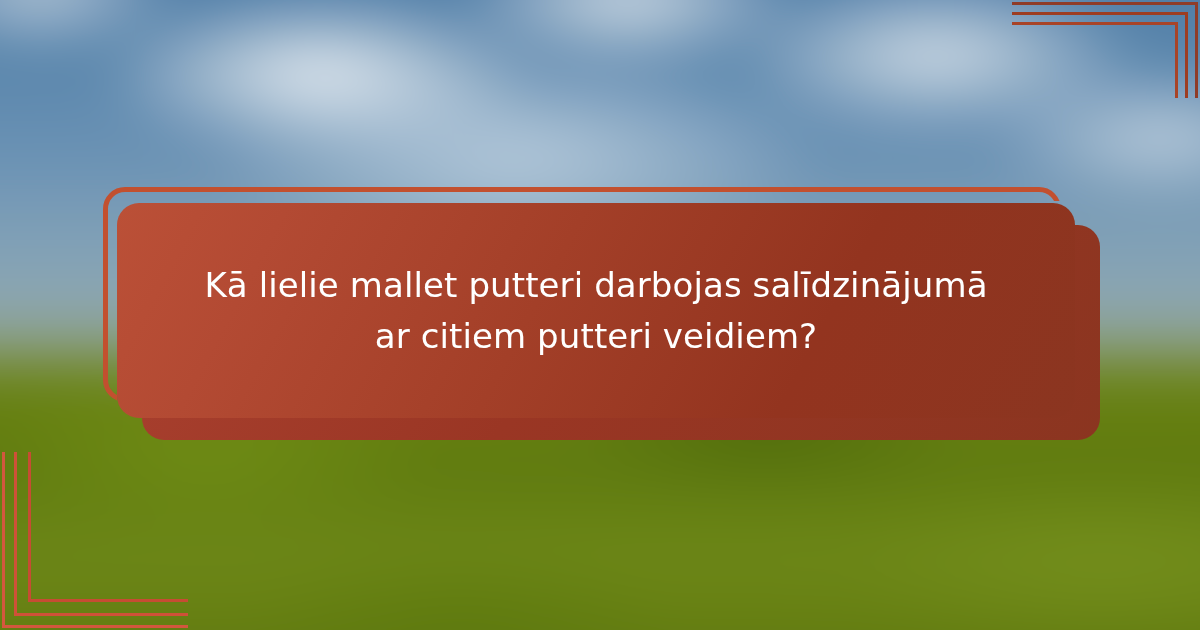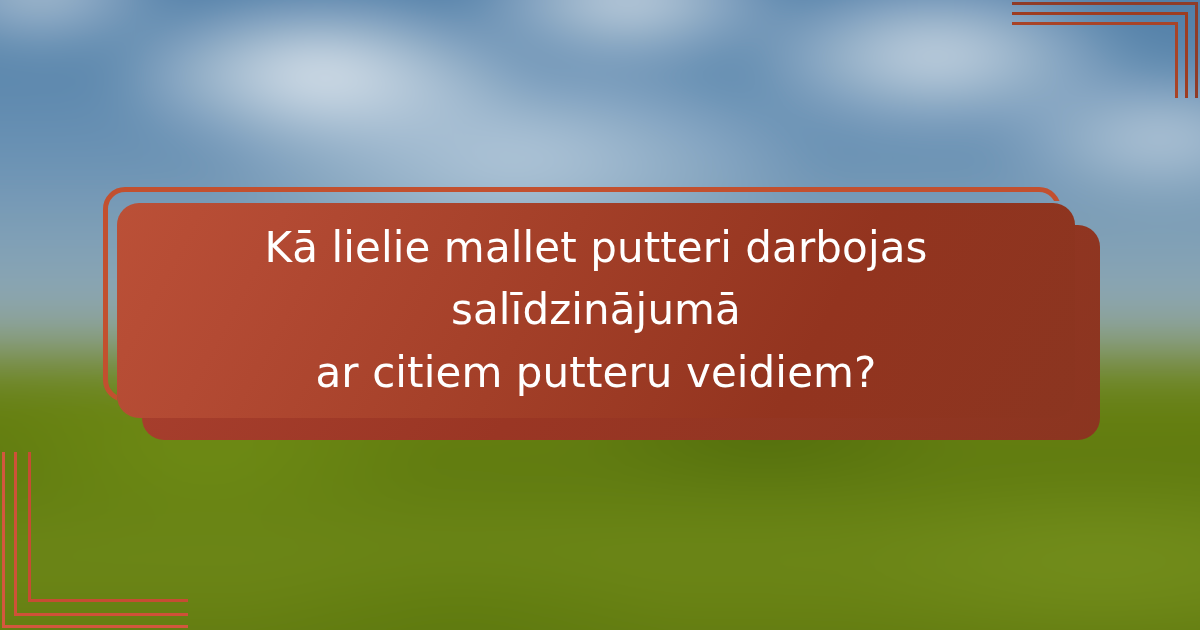--- a/index.html
+++ b/index.html
@@ -104,21 +104,21 @@
     background:linear-gradient(118deg, #bb5037 0%, #b34a33 16%, #a33f28 44%, #93341f 72%, #8b3520 100%);
     display:flex;
     align-items:center;
     justify-content:center;
     padding:0 52px;
   }
 
   .headline {
     color:#ffffff;
     font-family:"DejaVu Sans", sans-serif;
-    font-size:42px;
+    font-size:34px;
     font-weight:400;
     line-height:1.48;
     text-align:center;
     letter-spacing:.1px;
     max-width:800px;
     text-rendering:optimizeLegibility;
   }
 </style>
 </head>
 <body>
@@ -144,18 +144,18 @@
   </div>
 
   <div class="card-wrap">
     <div class="card-outline"></div>
     <div class="card-shadow"></div>
 
     <div class="card-main">
       <h1 class="headline">
         <span>Kā lielie mallet putteri darbojas salīdzinājumā</span>
         <br>
-        <span>ar citiem putteru veidiem?</span>
+        <span>ar citiem putteri veidiem?</span>
       </h1>
     </div>
   </div>
 
 </div>
 
 </body></html>

